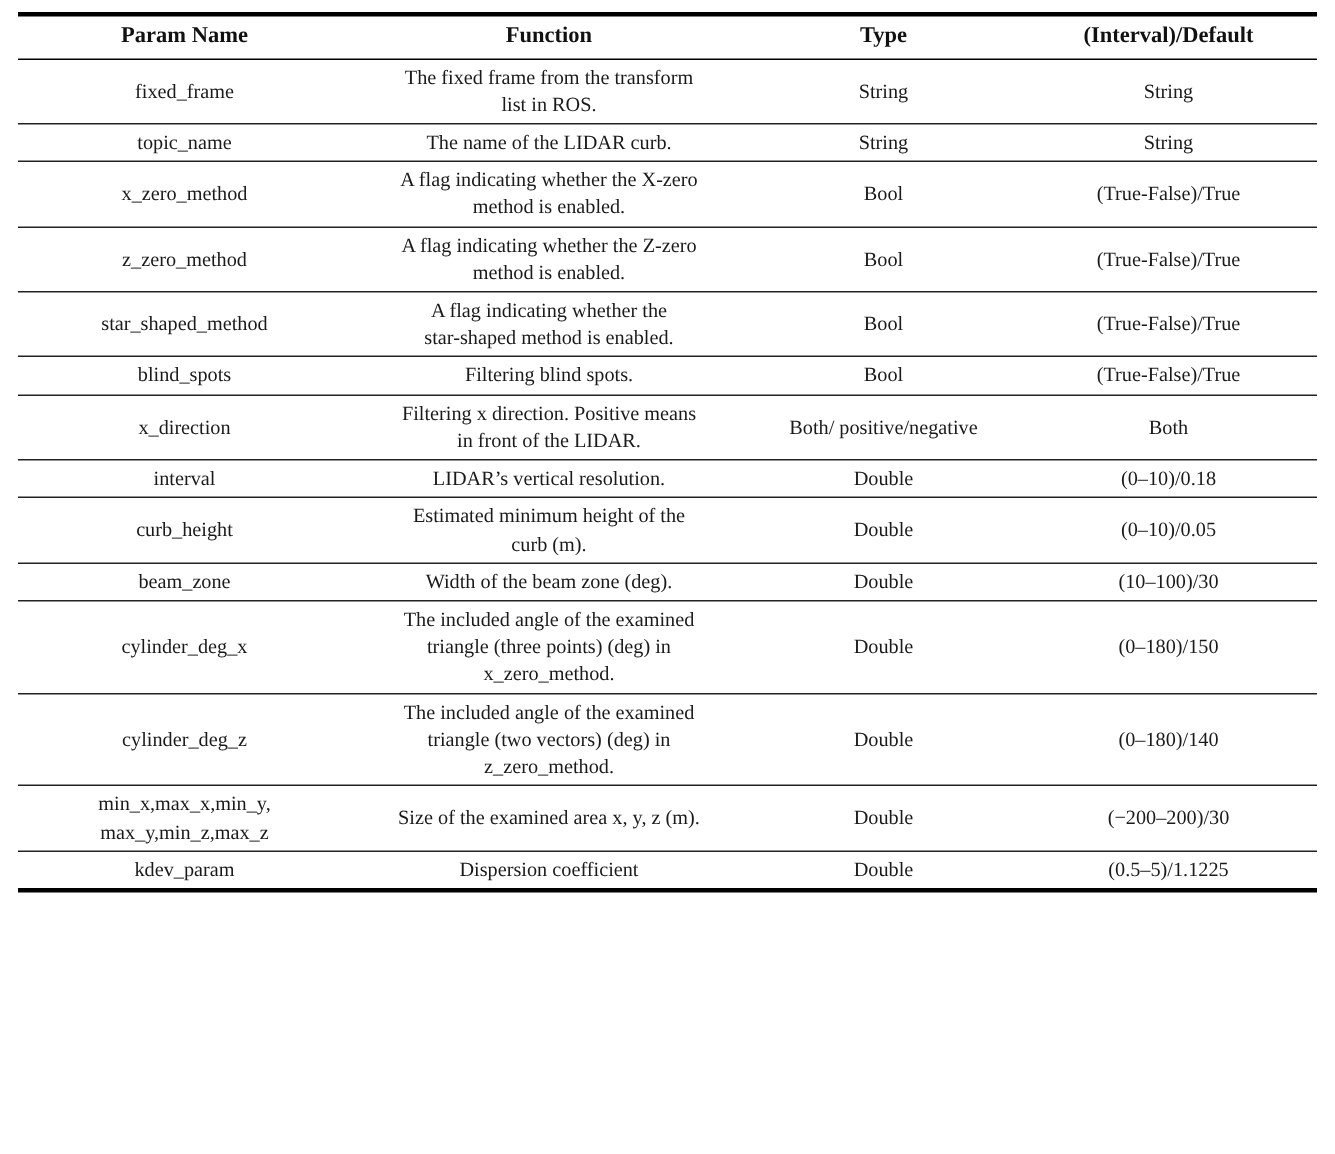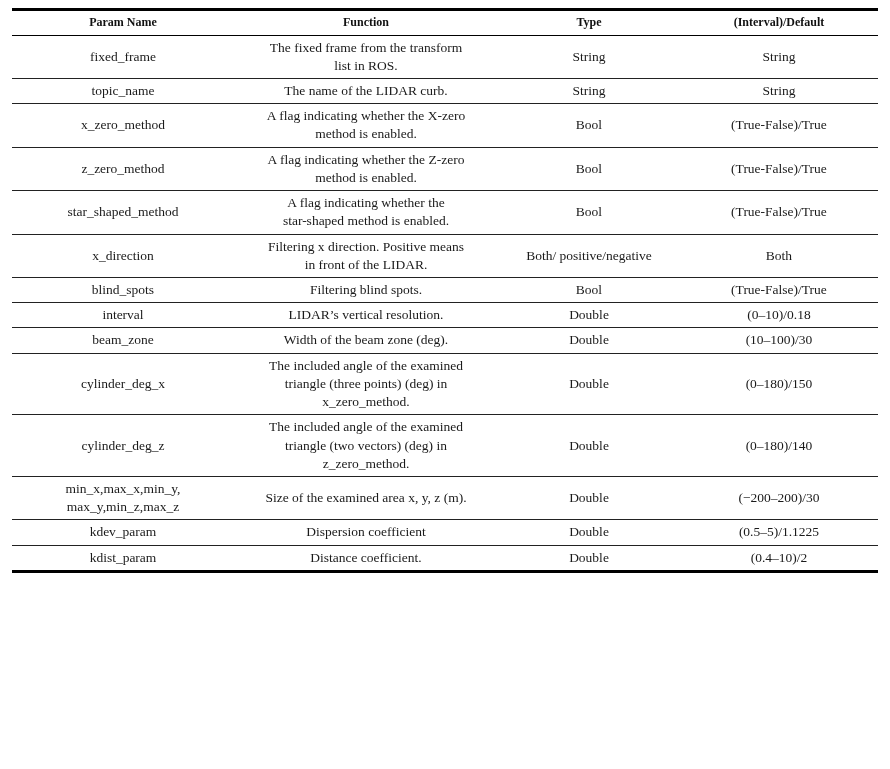--- a/index.html
+++ b/index.html
@@ -21,21 +21,21 @@
   }
   table.params {
     width: 100%;
     border-collapse: collapse;
     border-top: 3px solid #000;
     border-bottom: 3px solid #000;
     table-layout: fixed;
   }
   table.params th {
     font-weight: bold;
-    font-size: 12px;
+    font-size: 15px;
     padding: 4px 4px;
     border-bottom: 1.6px solid #000;
     text-align: center;
     line-height: 1.3;
     color: #111;
   }
   table.params td {
     font-size: 13.5px;
     text-align: center;
     vertical-align: middle;
@@ -105,41 +105,48 @@
 
   <tr>
     <td>star_shaped_method</td>
     <td>A flag indicating whether the
 star-shaped method is enabled.</td>
     <td>Bool</td>
     <td>(True-False)/True</td>
   </tr>
 
   <tr>
+    <td>blind_spots</td>
+    <td>Filtering blind spots.</td>
+    <td>Bool</td>
+    <td>(True-False)/True</td>
+  </tr>
+
+  <tr>
     <td>x_direction</td>
     <td>Filtering x direction. Positive means
 in front of the LIDAR.</td>
     <td>Both/ positive/negative</td>
     <td>Both</td>
-  </tr>
-
-  <tr>
-    <td>blind_spots</td>
-    <td>Filtering blind spots.</td>
-    <td>Bool</td>
-    <td>(True-False)/True</td>
   </tr>
 
   <tr>
     <td>interval</td>
     <td>LIDAR’s vertical resolution.</td>
     <td>Double</td>
     <td>(0–10)/0.18</td>
   </tr>
 
+  <tr>
+    <td>curb_height</td>
+    <td>Estimated minimum height of the
+curb (m).</td>
+    <td>Double</td>
+    <td>(0–10)/0.05</td>
+  </tr>
 
 
   <tr>
     <td>beam_zone</td>
     <td>Width of the beam zone (deg).</td>
     <td>Double</td>
     <td>(10–100)/30</td>
   </tr>
 
   <tr>
@@ -170,21 +177,15 @@
   </tr>
 
 
   <tr>
     <td>kdev_param</td>
     <td>Dispersion coefficient</td>
     <td>Double</td>
     <td>(0.5–5)/1.1225</td>
   </tr>
 
-  <tr>
-    <td>kdist_param</td>
-    <td>Distance coefficient.</td>
-    <td>Double</td>
-    <td>(0.4–10)/2</td>
-  </tr>
 </tbody>
   </table>
 </div>
 
 </body></html>

